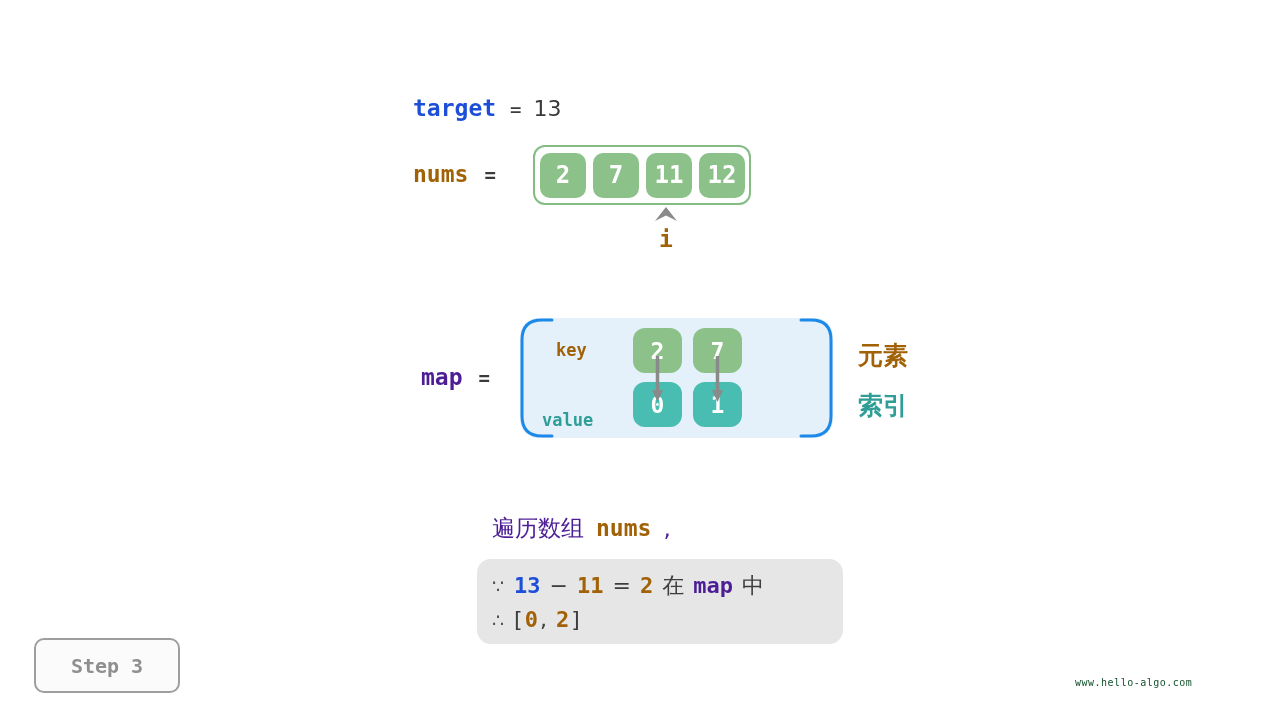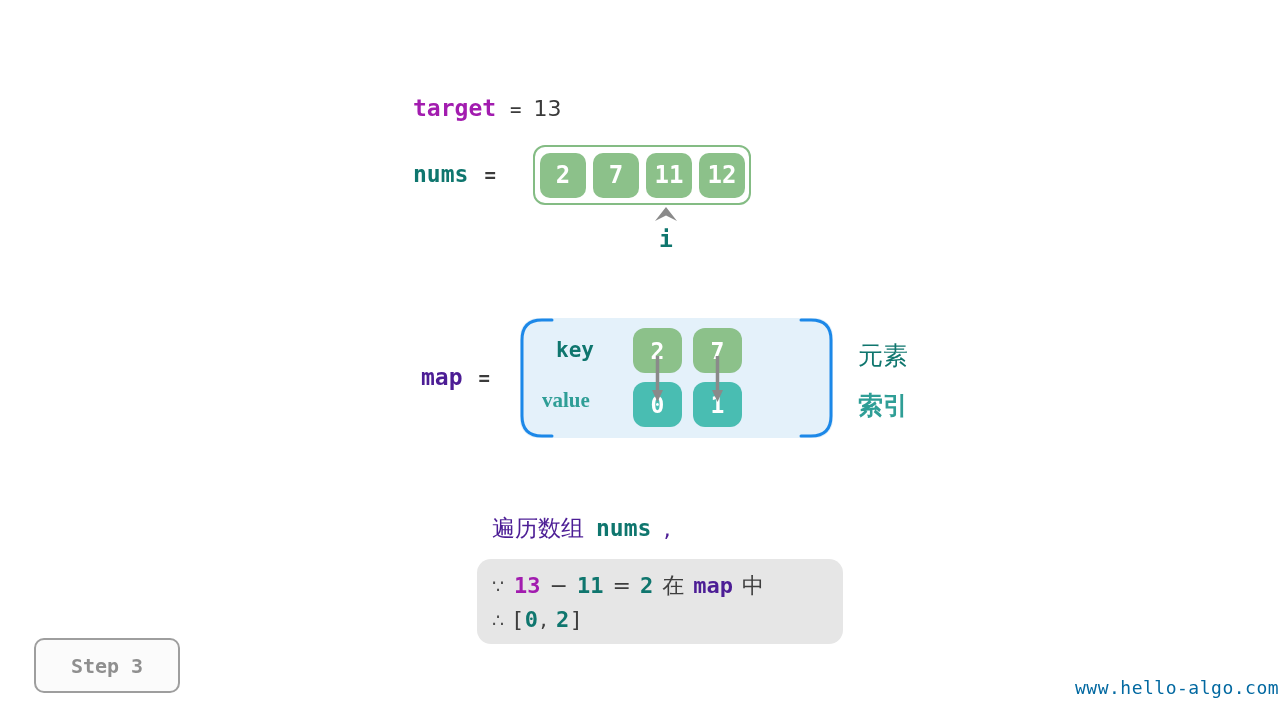--- a/index.html
+++ b/index.html
@@ -9,23 +9,23 @@
     width: 1280px;
     height: 720px;
     background: #ffffff;
     overflow: hidden;
     font-family: "DejaVu Sans", "Liberation Sans", sans-serif;
     color: #3d3d3d;
   }
   .mono { font-family: "DejaVu Sans Mono", "Liberation Mono", monospace; font-weight: bold; }
   .mono-n { font-family: "DejaVu Sans Mono", "Liberation Mono", monospace; font-weight: normal; }
 
-  .royal { color: #a21caf; }
+  .royal { color: #1d4ed8; }
   .azure { color: #4c1d95; }
-  .green { color: #0f766e; }
+  .green { color: #a16207; }
   .teal  { color: #2f9e96; }
   .dark  { color: #4c1d95; }
 
   .abs { position: absolute; }
   .flex-base { display: flex; align-items: baseline; }
 
   
   #target-line { left: 413px; top: 95px; font-size: 23px; }
   #target-line .eq { font-size: 19px; margin: 0 12px 0 14px; color: #3b3b3b; }
   #target-line .val { font-size: 22px; color: #3a3a3a; }
@@ -55,36 +55,36 @@
 
   
   #map-label-row { left: 421px; top: 364px; font-size: 23px; }
   #map-label-row .eq { font-size: 19px; margin-left: 16px; color: #3b3b3b; }
 
   #map-box {
     left: 520px; top: 318px; width: 313px; height: 120px;
     background: #e4f1fa; border-radius: 18px;
   }
   #map-brackets { position: absolute; left: 0; top: 0; }
-  .map-row-label { position: absolute; height: 45px; line-height: 45px; font-size: 21px; }
+  .map-row-label { position: absolute; height: 45px; line-height: 45px; font-size: 17px; }
   #map-key-label { left: 36px; top: 10px; }
-  #map-value-label { left: 22px; top: 60px; font-family: Liberation Serif, serif; }
+  #map-value-label { left: 22px; top: 80px; }
   .map-cell {
     position: absolute; width: 49px; height: 45px; border-radius: 12px;
     color: #ffffff; font-size: 23px;
     display: flex; align-items: center; justify-content: center;
   }
   .key-cell { background: #8cc18a; top: 10px; }
   .value-cell { background: #49bdb2; top: 64px; }
   .col-0 { left: 113px; }
   .col-1 { left: 173px; }
   #map-arrows { position: absolute; left: 0; top: 0; }
 
   
-  #element-label { left: 858px; top: 339px; font-size: 25px; font-weight: normal; }
+  #element-label { left: 858px; top: 339px; font-size: 25px; font-weight: bold; }
   #index-label   { left: 858px; top: 389px; font-size: 25px; font-weight: bold; }
 
   
   #caption { left: 492px; top: 513px; font-size: 23px; }
   #caption .code { margin: 0 6px 0 12px; }
   #caption .comma { margin-left: 6px; }
 
   
   #conclusion-box {
     left: 477px; top: 559px; width: 366px; height: 85px;
@@ -101,21 +101,21 @@
   #step-box {
     left: 34px; top: 638px; width: 146px; height: 55px;
     background: #fbfbfb;
     border: 2.5px solid #9e9e9e;
     border-radius: 10px;
     display: flex; align-items: center; justify-content: center;
   }
   #step-box .label { font-size: 20px; color: #8f8f8f; }
 
   
-  #watermark { left: 1075px; top: 677px; font-size: 18px; color: #0369a1; letter-spacing: 0.5px; }
+  #watermark { left: 1075px; top: 677px; font-size: 10px; color: #14532d; letter-spacing: 0.5px; }
 </style>
 </head>
 <body>
 
 <div class="canvas">
 
   <div class="abs flex-base" id="target-line">
     <span class="mono royal">target</span>
     <span class="mono-n eq">=</span>
     <span class="val">13</span>

